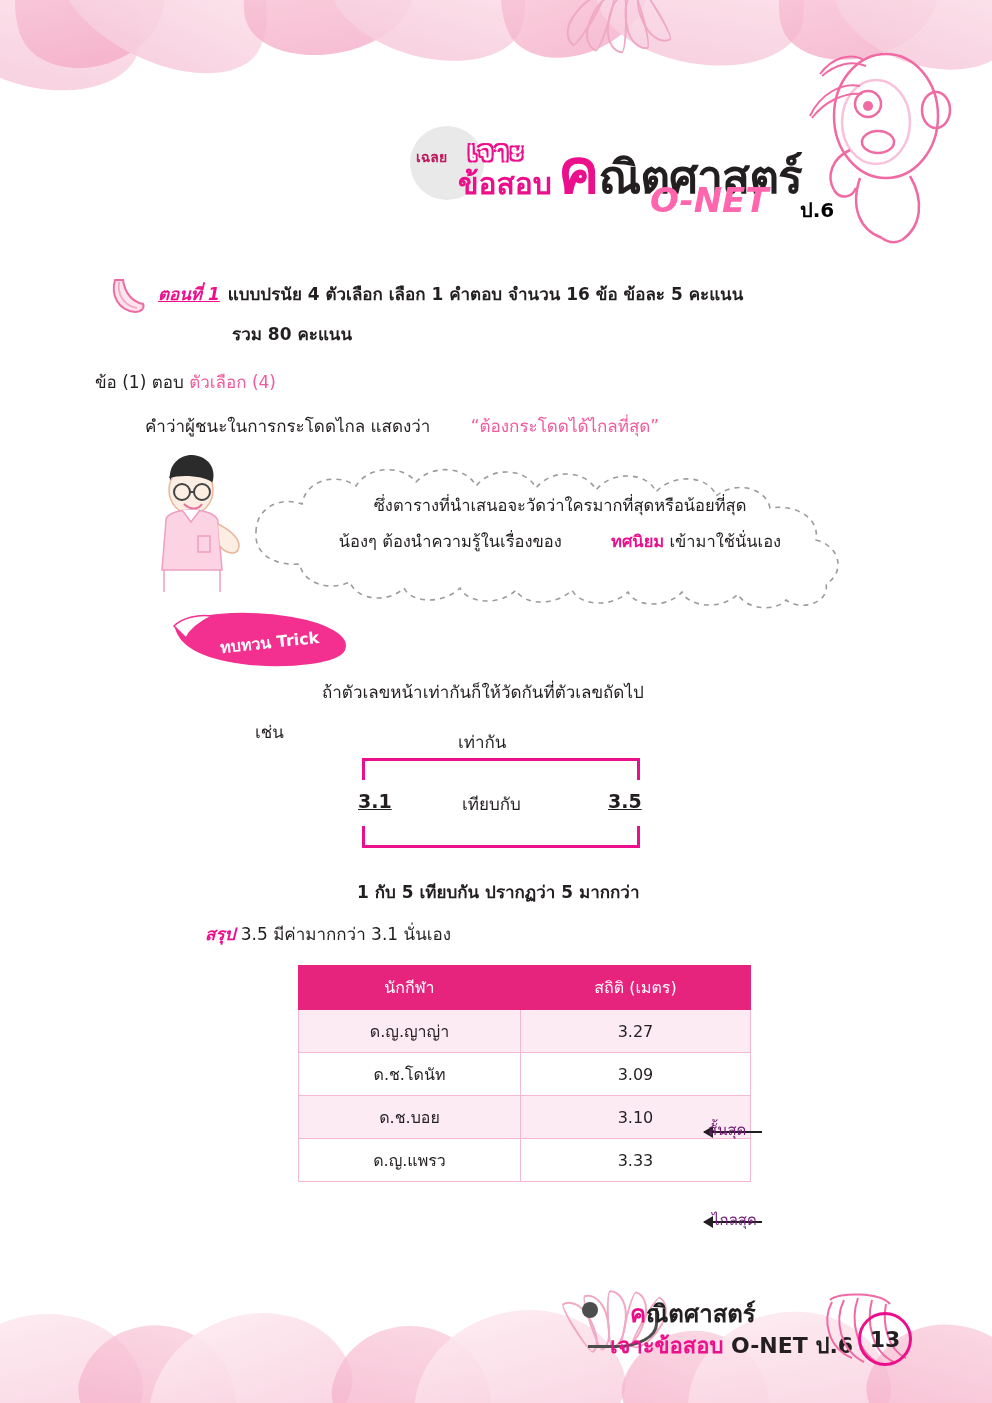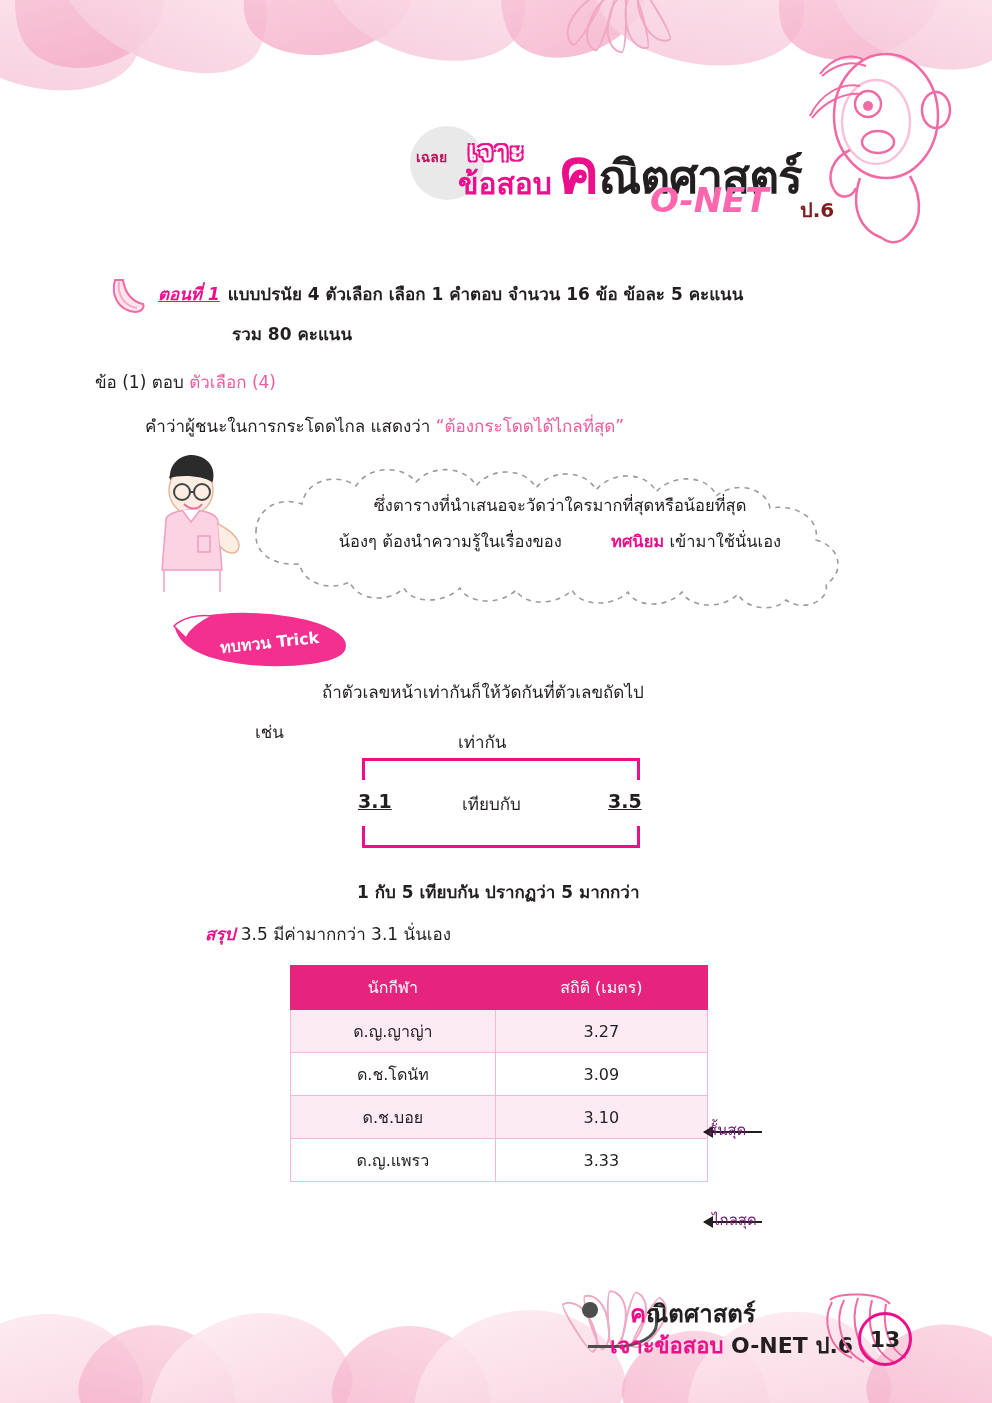--- a/index.html
+++ b/index.html
@@ -98,21 +98,21 @@
     left: 250px; top: 72px;
     font-size: 34px;
     font-weight: bold;
     color: #ff66ad;
     font-style: italic;
   }
   .logo-p6 {
     position: absolute;
     left: 400px; top: 86px;
     font-size: 20px;
-    color: #7f1d1d;
+    color: #000000;
     font-weight: bold;
   }
 
   
   .monkey {
     position: absolute;
     left: 790px; top: 30px;
     width: 180px; height: 230px;
   }
 
@@ -151,21 +151,21 @@
     left: 95px; top: 368px;
     font-size: 17px;
   }
   .q1 .ans { color: #f15a9c; }
 
   .q1b {
     position: absolute;
     left: 145px; top: 412px;
     font-size: 17px;
   }
-  .q1b .quote { color: #f15a9c; }
+  .q1b .quote { color: #f15a9c; margin-left: 35px; }
 
   
   .boy {
     position: absolute;
     left: 138px; top: 450px;
     width: 120px; height: 145px;
   }
 
   
   .cloud {
@@ -269,22 +269,22 @@
   .summary {
     position: absolute;
     left: 205px; top: 920px;
     font-size: 17px;
   }
   .summary .tag { color: #ec0f8c; font-weight: bold; font-style: italic; }
 
   
   table.stats {
     position: absolute;
-    left: 290px; top: 965px;
-    width: 418px;
+    left: 298px; top: 965px;
+    width: 453px;
     border-collapse: collapse;
     font-size: 16px;
   }
   table.stats th {
     background: #e6247e;
     color: #ffffff;
     font-weight: normal;
     height: 44px;
     border: 1px solid #e6247e;
     text-align: center;

